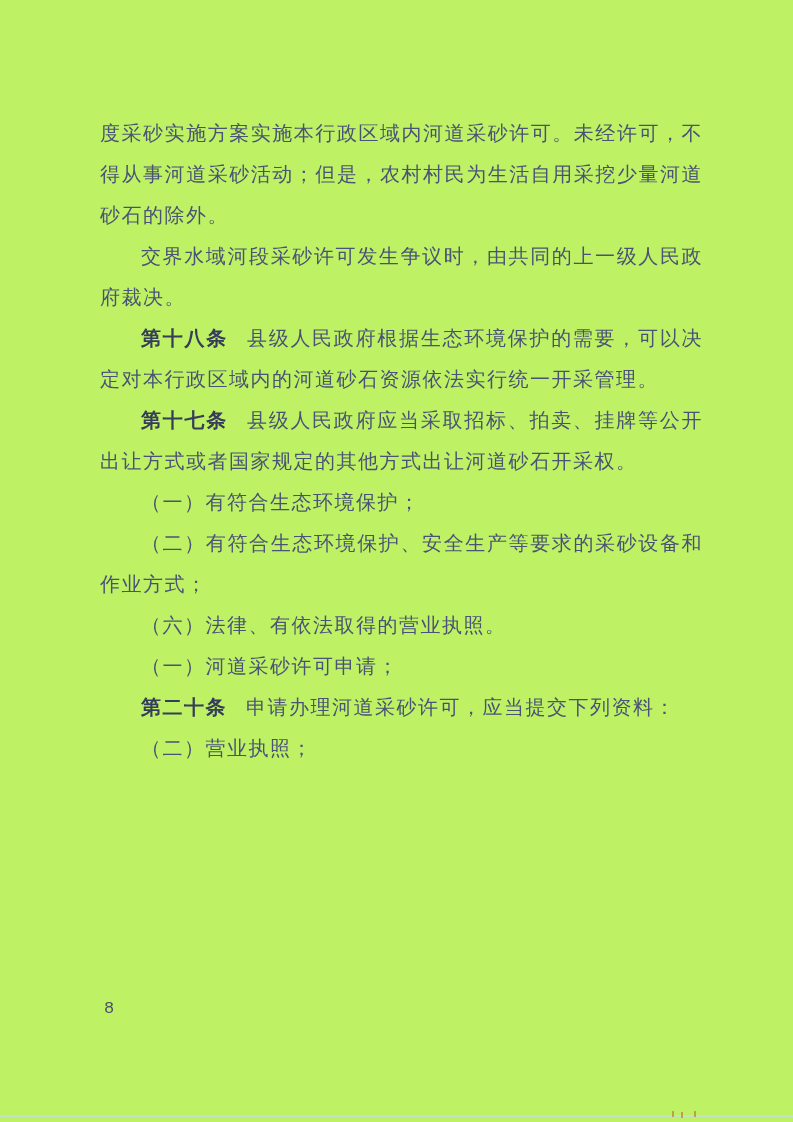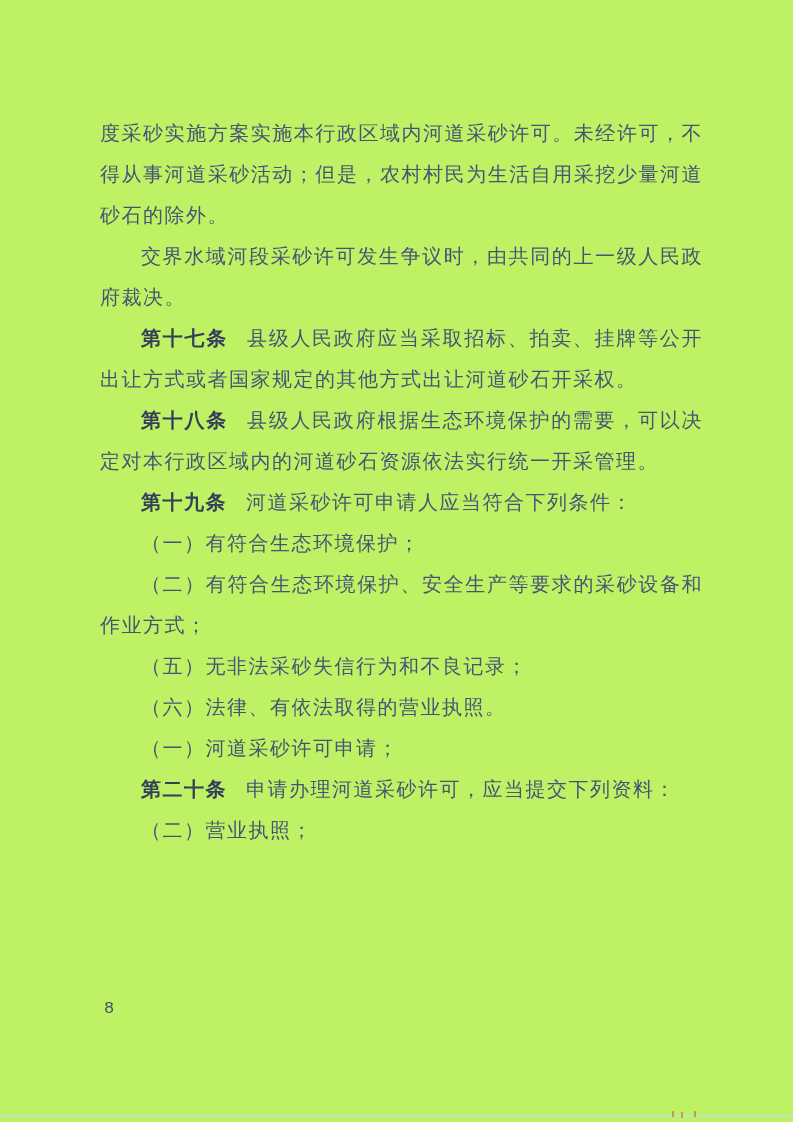--- a/index.html
+++ b/index.html
@@ -68,26 +68,24 @@
   .scan-speck.s3 { left: 694px; top: 1111px; }
 </style>
 </head>
 <body>
 
 <div class="page">
 
   <div class="doc-body">
       <p><span>度采砂实施方案实施本行政区域内河道采砂许可。未经许可，不得从事河道采砂活动；但是，农村村民为生活自用采挖少量河道砂石的除外。</span></p>
       <p class="indent"><span>交界水域河段采砂许可发生争议时，由共同的上一级人民政府裁决。</span></p>
+      <p class="indent"><span class="article-no">第十八条</span><span>县级人民政府根据生态环境保护的需要，可以决定对本行政区域内的河道砂石资源依法实行统一开采管理。</span></p>
       <p class="indent"><span class="article-no">第十七条</span><span>县级人民政府应当采取招标、拍卖、挂牌等公开出让方式或者国家规定的其他方式出让河道砂石开采权。</span></p>
-      <p class="indent"><span class="article-no">第十八条</span><span>县级人民政府根据生态环境保护的需要，可以决定对本行政区域内的河道砂石资源依法实行统一开采管理。</span></p>
-      <p class="indent"><span class="article-no">第十九条</span><span>河道采砂许可申请人应当符合下列条件：</span></p>
       <p class="indent"><span>（一）有符合生态环境保护；</span></p>
       <p class="indent"><span>（二）有符合生态环境保护、安全生产等要求的采砂设备和作业方式；</span></p>
-      <p class="indent"><span>（五）无非法采砂失信行为和不良记录；</span></p>
       <p class="indent"><span>（六）法律、有依法取得的营业执照。</span></p>
       <p class="indent"><span>（一）河道采砂许可申请；</span></p>
       <p class="indent"><span class="article-no">第二十条</span><span>申请办理河道采砂许可，应当提交下列资料：</span></p>
       <p class="indent"><span>（二）营业执照；</span></p>
     </div>
 
   <div class="page-number">8</div>
 
   <div class="scan-edge-line"></div>
   <div class="scan-speck s1"></div>

